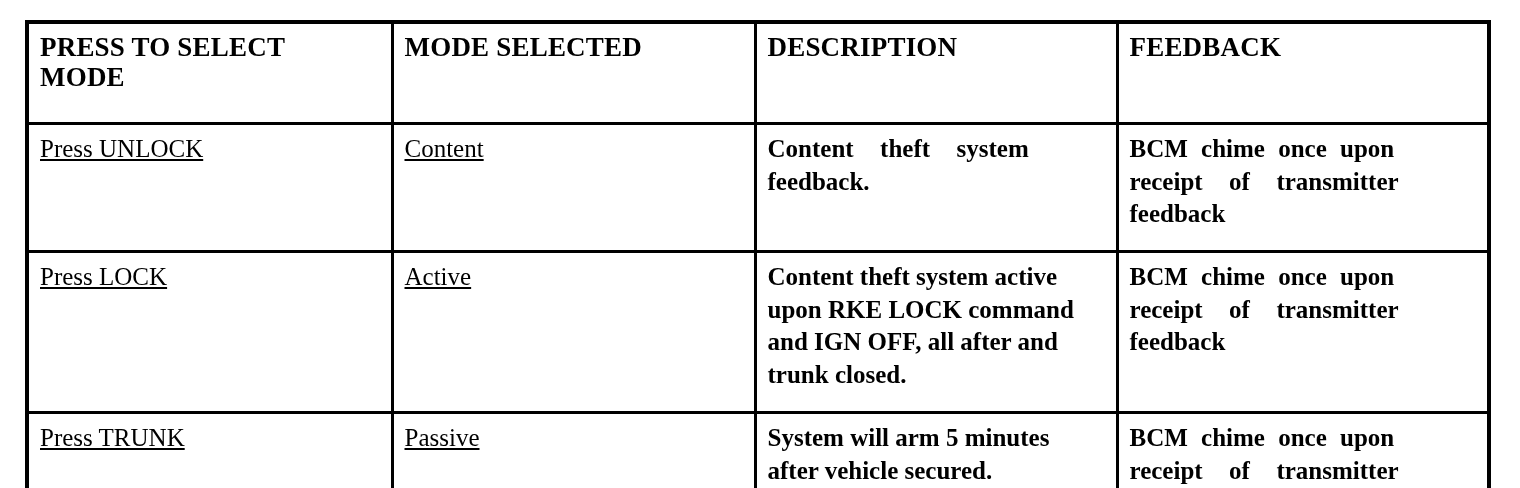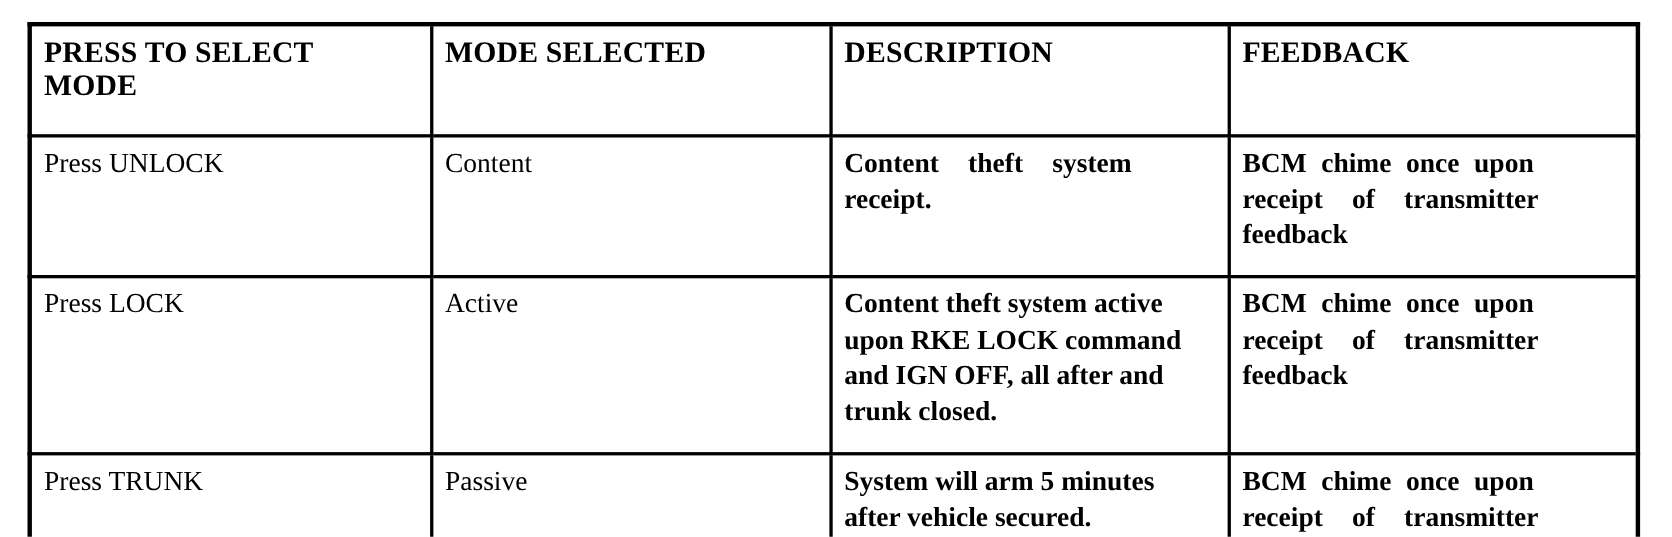--- a/index.html
+++ b/index.html
@@ -85,20 +85,21 @@
     display: block;
     white-space: pre;
   }
 
   
   .ws-1 { word-spacing: 7px; }
   .ws-0 { word-spacing: 0px; }
 
   .cell-text {
     display: block;
+    text-decoration: underline;
   }
 </style>
 </head>
 <body>
 
 <div id="page">
 
   <table id="mode-table">
     <colgroup>
       <col class="c1">
@@ -129,21 +130,21 @@
 
       <tr class="r1">
         <td>
           <span class="cell-text ws-0">Press UNLOCK</span>
         </td>
         <td>
           <span class="cell-text ws-0">Content</span>
         </td>
         <td class="wide-words">
           <span class="line ws-1">Content  theft  system</span>
-          <span class="line ws-0">receipt.</span>
+          <span class="line ws-0">feedback.</span>
         </td>
         <td class="wide-words">
           <span class="line ws-1">BCM chime once upon</span>
           <span class="line ws-1">receipt  of  transmitter</span>
           <span class="line ws-0">feedback</span>
         </td>
       </tr>
 
       <tr class="r2">
         <td>

